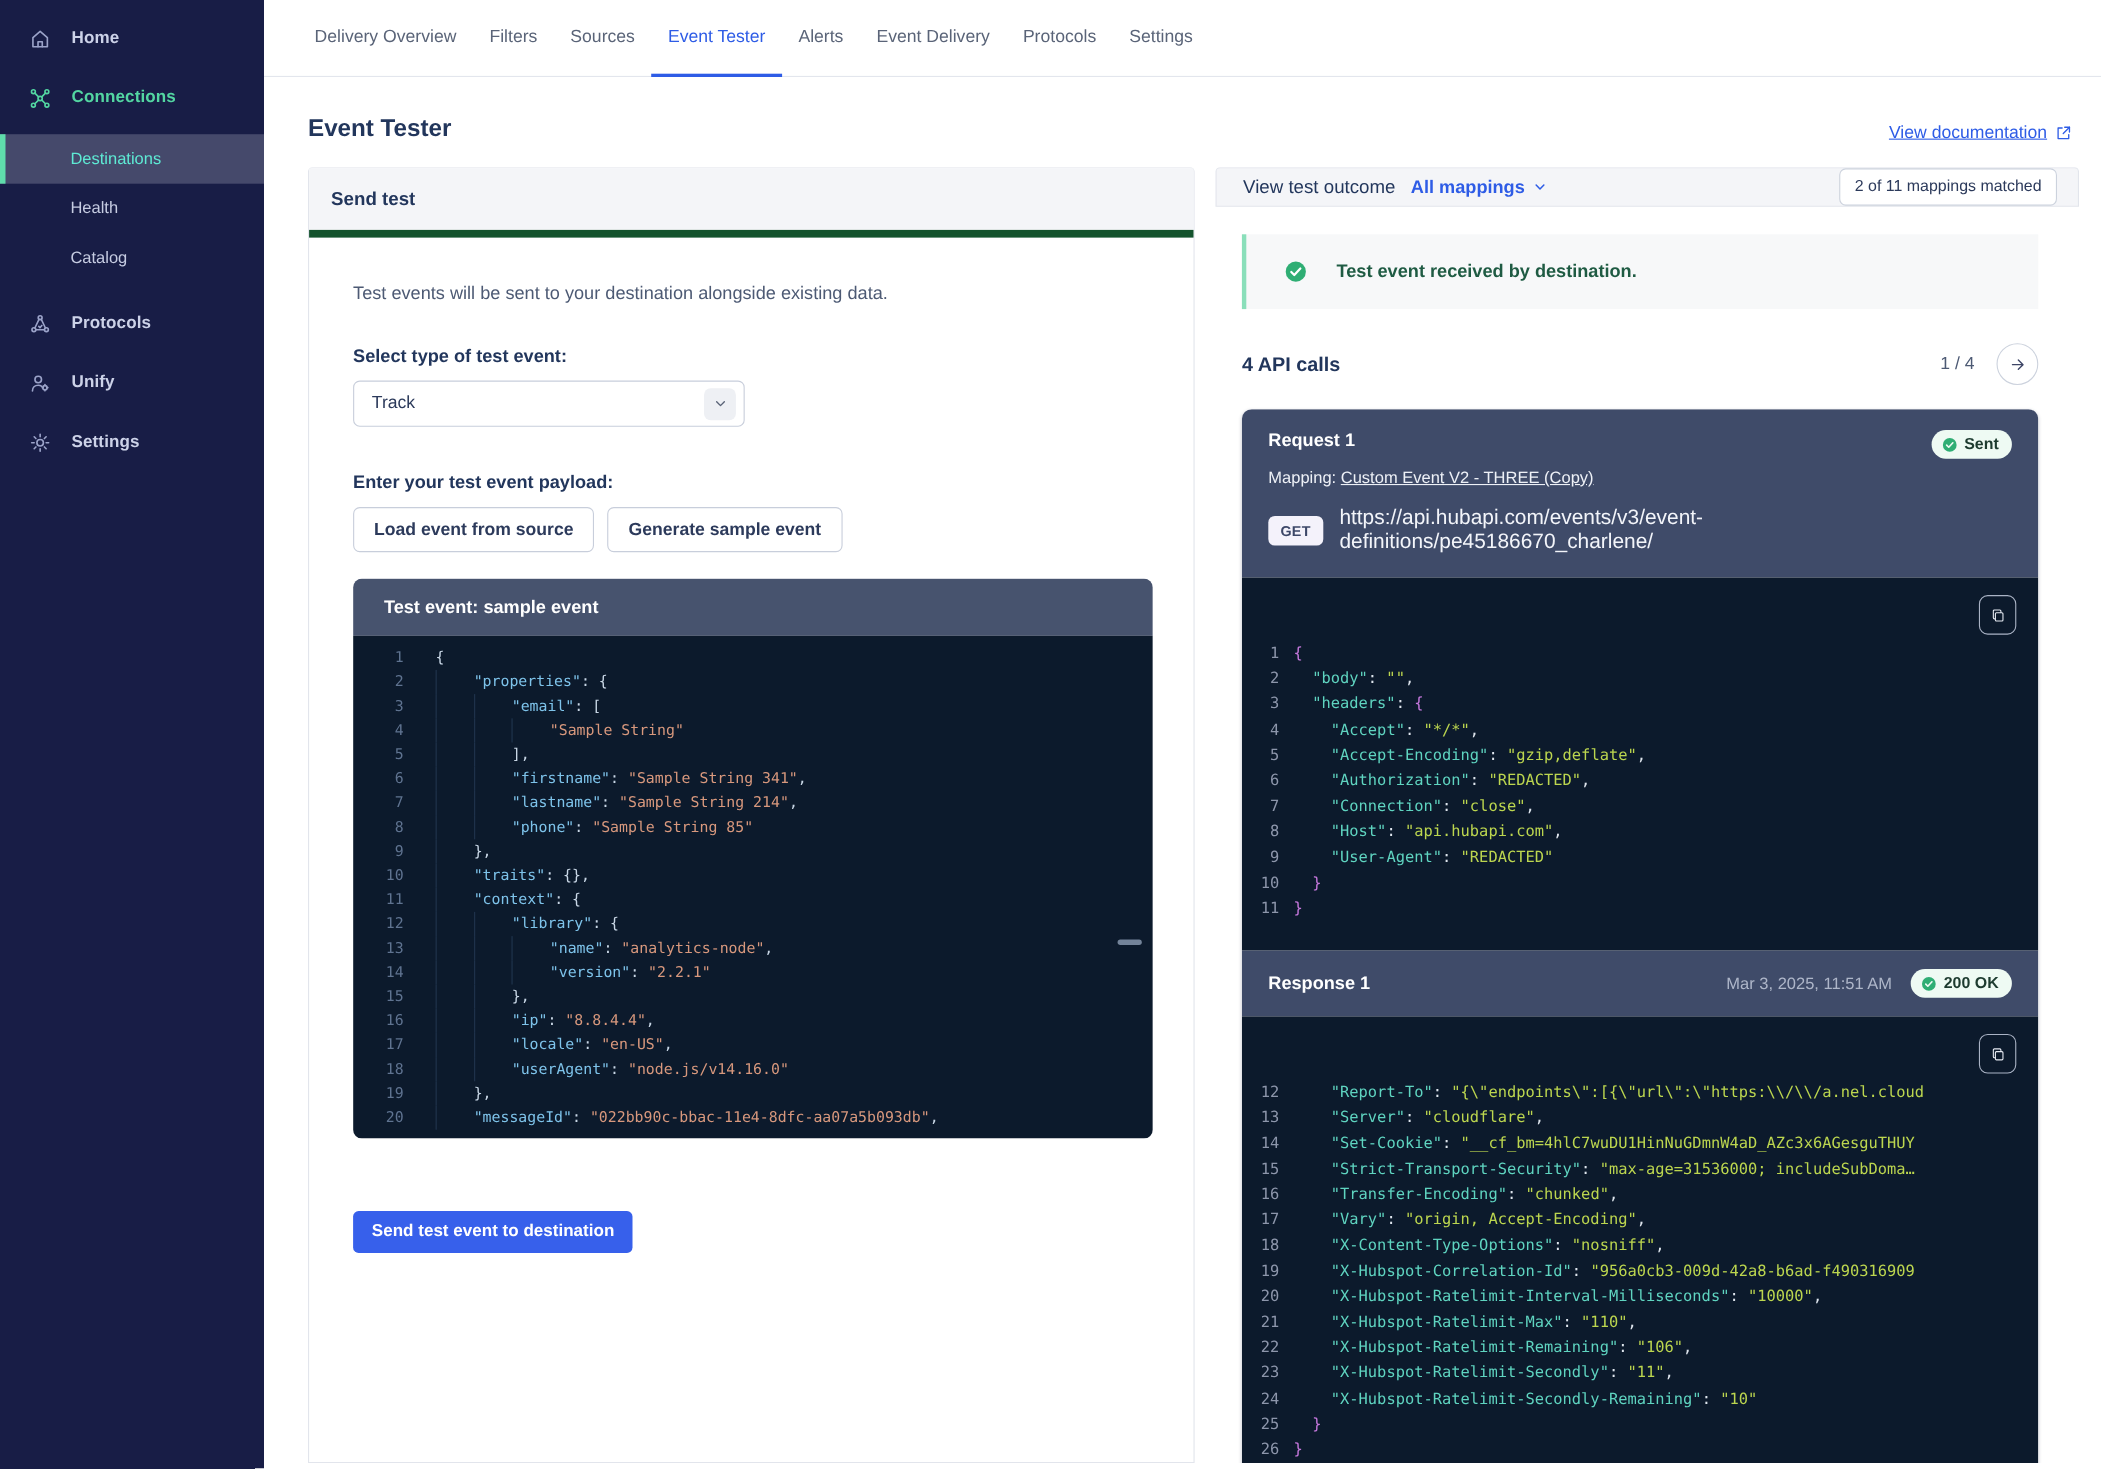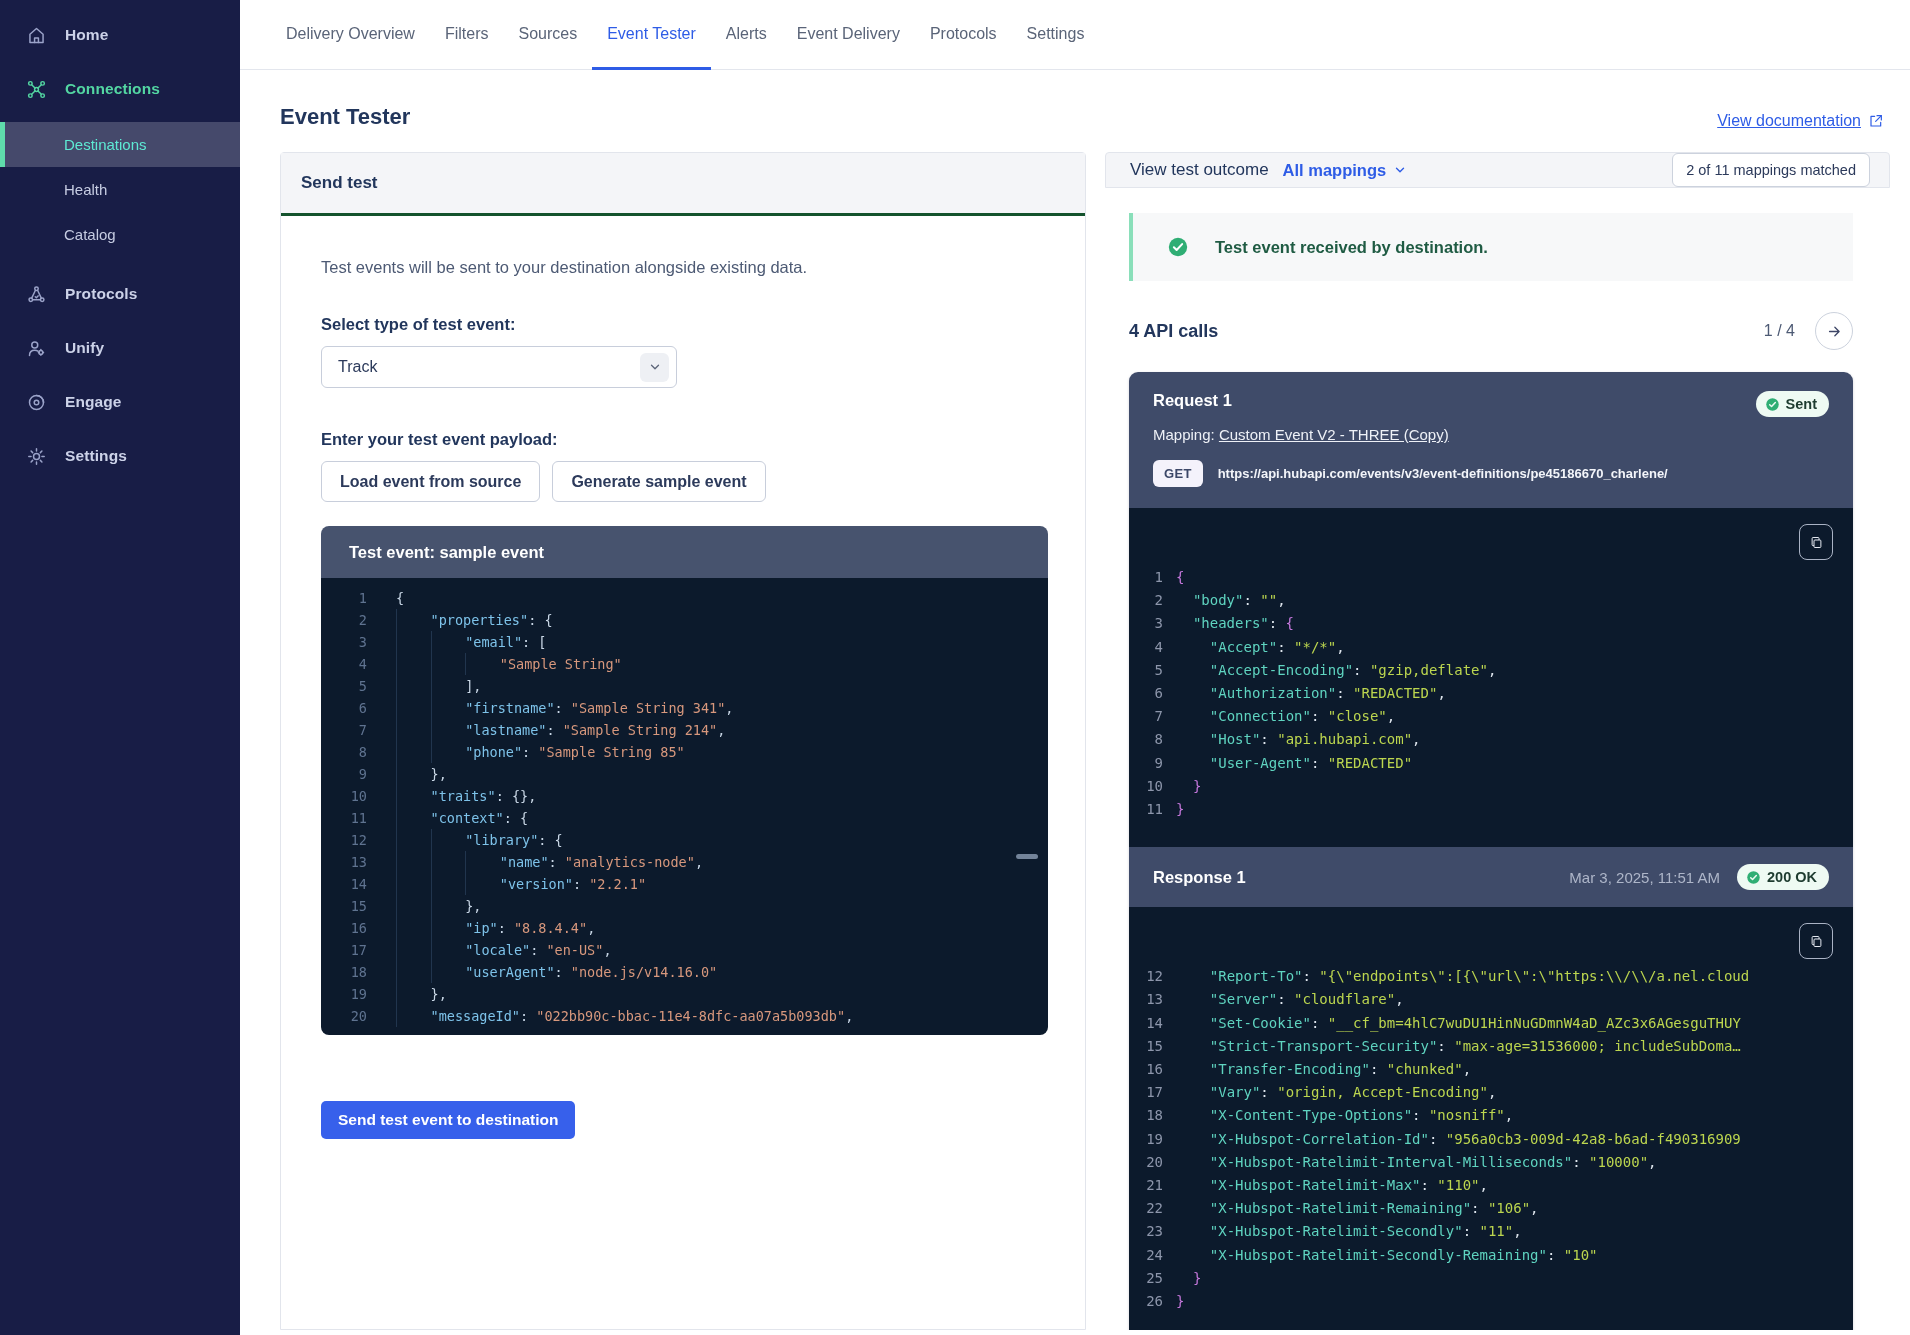--- a/index.html
+++ b/index.html
@@ -28,21 +28,21 @@
 
   .titlerow{display:flex;align-items:flex-end;justify-content:space-between;padding:34px 26px 0 40px;}
   .titlerow h1{margin:0;font-size:22px;font-weight:700;color:#22365c;}
   .doclink{display:inline-flex;align-items:center;gap:7px;color:#2e5ce6;font-size:16px;text-decoration:underline;cursor:pointer;}
   .doclink svg{width:16px;height:16px;stroke:#2e5ce6;fill:none;stroke-width:1.8;stroke-linecap:round;stroke-linejoin:round;}
 
   .cols{display:flex;margin-top:22px;padding-left:40px;gap:19px;height:1178px;overflow:hidden;}
 
   
   .left-panel{width:806px;min-width:806px;border:1px solid #e2e5ec;border-radius:4px 4px 0 0;display:flex;flex-direction:column;box-sizing:border-box;background:#fff;}
-  .panel-head{background:#f4f5f8;border-bottom:3px solid #14532d;height:63px;display:flex;align-items:center;padding:0 20px;box-sizing:border-box;font-size:17px;font-weight:700;color:#22365c;}
+  .panel-head{background:#f4f5f8;border-bottom:7px solid #14532d;height:63px;display:flex;align-items:center;padding:0 20px;box-sizing:border-box;font-size:17px;font-weight:700;color:#22365c;}
   .lp-body{padding:42px 40px 0 40px;}
   .desc{margin:0 0 38px 0;font-size:16.5px;color:#4d5a74;}
   .fieldlbl{display:block;font-size:16.5px;font-weight:700;color:#22365c;margin-bottom:12px;}
   .select{width:356px;height:42px;border:1px solid #c8cedb;border-radius:6px;display:flex;align-items:center;justify-content:space-between;padding:0 7px 0 16px;box-sizing:border-box;cursor:pointer;}
   .select .val{font-size:16px;color:#2c3a5b;}
   .select .chev{width:29px;height:29px;border-radius:6px;background:#eef0f4;display:flex;align-items:center;justify-content:center;}
   .select .chev svg{width:14px;height:14px;stroke:#5b6478;fill:none;stroke-width:2.2;stroke-linecap:round;stroke-linejoin:round;}
   .payload-lbl{margin-top:42px;}
   .btnrow{display:flex;gap:12px;margin-top:2px;}
   .btn{height:41px;padding:0 18px;background:#fff;border:1px solid #c8cedb;border-radius:6px;font-family:"Liberation Sans",sans-serif;font-size:16px;font-weight:600;color:#2c3a5b;cursor:pointer;}
@@ -85,21 +85,21 @@
   .card{border-radius:9px;overflow:hidden;box-shadow:0 1px 3px rgba(20,30,60,.18);}
   .card-head{background:#3f4b69;padding:19px 24px 21px 24px;}
   .req-row1{display:flex;align-items:flex-start;justify-content:space-between;}
   .req-title{color:#fff;font-size:16.5px;font-weight:700;}
   .badge-green{display:inline-flex;align-items:center;gap:6px;background:#eefaf3;border-radius:14px;padding:5px 12px 5px 9px;font-size:14.5px;font-weight:700;color:#1d3b2f;}
   .badge-green svg{width:15px;height:15px;}
   .map-row{margin-top:9px;font-size:15px;color:#eef1f7;}
   .map-row a{color:#eef1f7;text-decoration:underline;cursor:pointer;}
   .url-row{margin-top:17px;display:flex;align-items:center;gap:15px;}
   .method{background:#f4f2fb;border-radius:6px;padding:6px 11px;font-size:13px;font-weight:700;color:#3c4768;letter-spacing:.3px;}
-  .url{font-size:13px;color:#f3f5fa;font-weight:bold;}
+  .url{font-size:19px;color:#f3f5fa;}
   .resp-head{display:flex;align-items:center;justify-content:space-between;padding:17px 24px;}
   .resp-right{display:flex;align-items:center;gap:17px;}
   .ts{font-size:15px;color:#aeb6c9;}
 
   .codeblock{background:#0c1a2c;position:relative;padding:58px 0 26px 0;}
   .codeblock.resp-code{padding-bottom:0;min-height:420px;}
   .codeblock .cl{line-height:23.2px;font-family:"DejaVu Sans Mono",monospace;font-size:14px;white-space:pre;display:flex;overflow:hidden;}
   .codeblock .ln{width:34px;text-align:right;color:#8d96ab;margin-right:13px;flex:none;user-select:none;}
   .codeblock .ind{display:inline-block;height:23px;}
   .tok-key2{color:#5fd4c0;}
@@ -155,28 +155,20 @@
       <span class="lbl">Protocols</span>
     </div>
     <div class="sb-item">
       <svg viewBox="0 0 24 24">
           <circle cx="10" cy="8" r="3.4"></circle>
           <path d="M4 20 c0-4 2.8-6 6-6 c1.4 0 2.7.4 3.7 1.1"></path>
           <circle cx="17" cy="16.5" r="2.2"></circle>
           <path d="M17 13.2 v1 M17 18.8 v1 M20 16.5 h-1 M15.2 16.5 h-1"></path>
         </svg>
       <span class="lbl">Unify</span>
-    </div>
-    <div class="sb-item">
-      <svg viewBox="0 0 24 24">
-          <circle cx="12" cy="12" r="8"></circle>
-          <circle cx="12" cy="12" r="2.6"></circle>
-          <path d="M12 4 a8 8 0 0 1 8 8"></path>
-        </svg>
-      <span class="lbl">Engage</span>
     </div>
     <div class="sb-item">
       <svg viewBox="0 0 24 24">
           <circle cx="12" cy="12" r="3.4"></circle>
           <path d="M12 3.2 v2.6 M12 18.2 v2.6 M3.2 12 h2.6 M18.2 12 h2.6 M5.8 5.8 l1.8 1.8 M16.4 16.4 l1.8 1.8 M18.2 5.8 l-1.8 1.8 M7.6 16.4 l-1.8 1.8"></path>
         </svg>
       <span class="lbl">Settings</span>
     </div>
   </aside>
 

